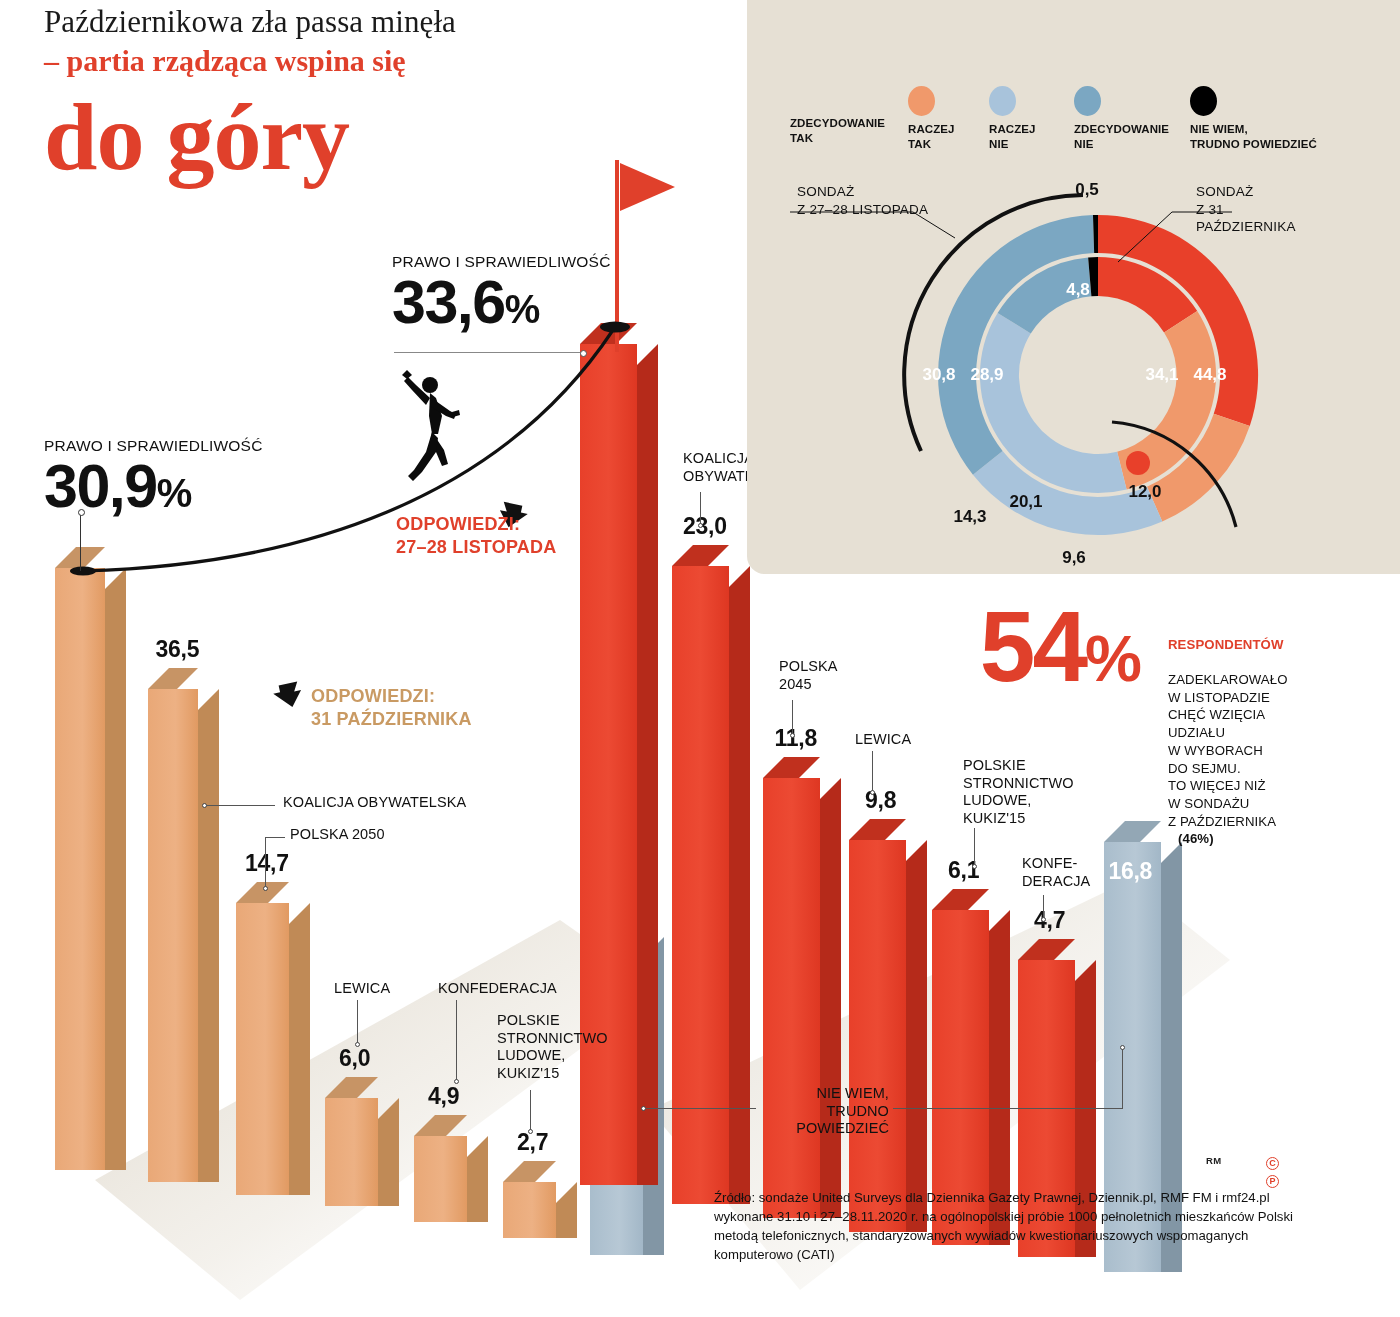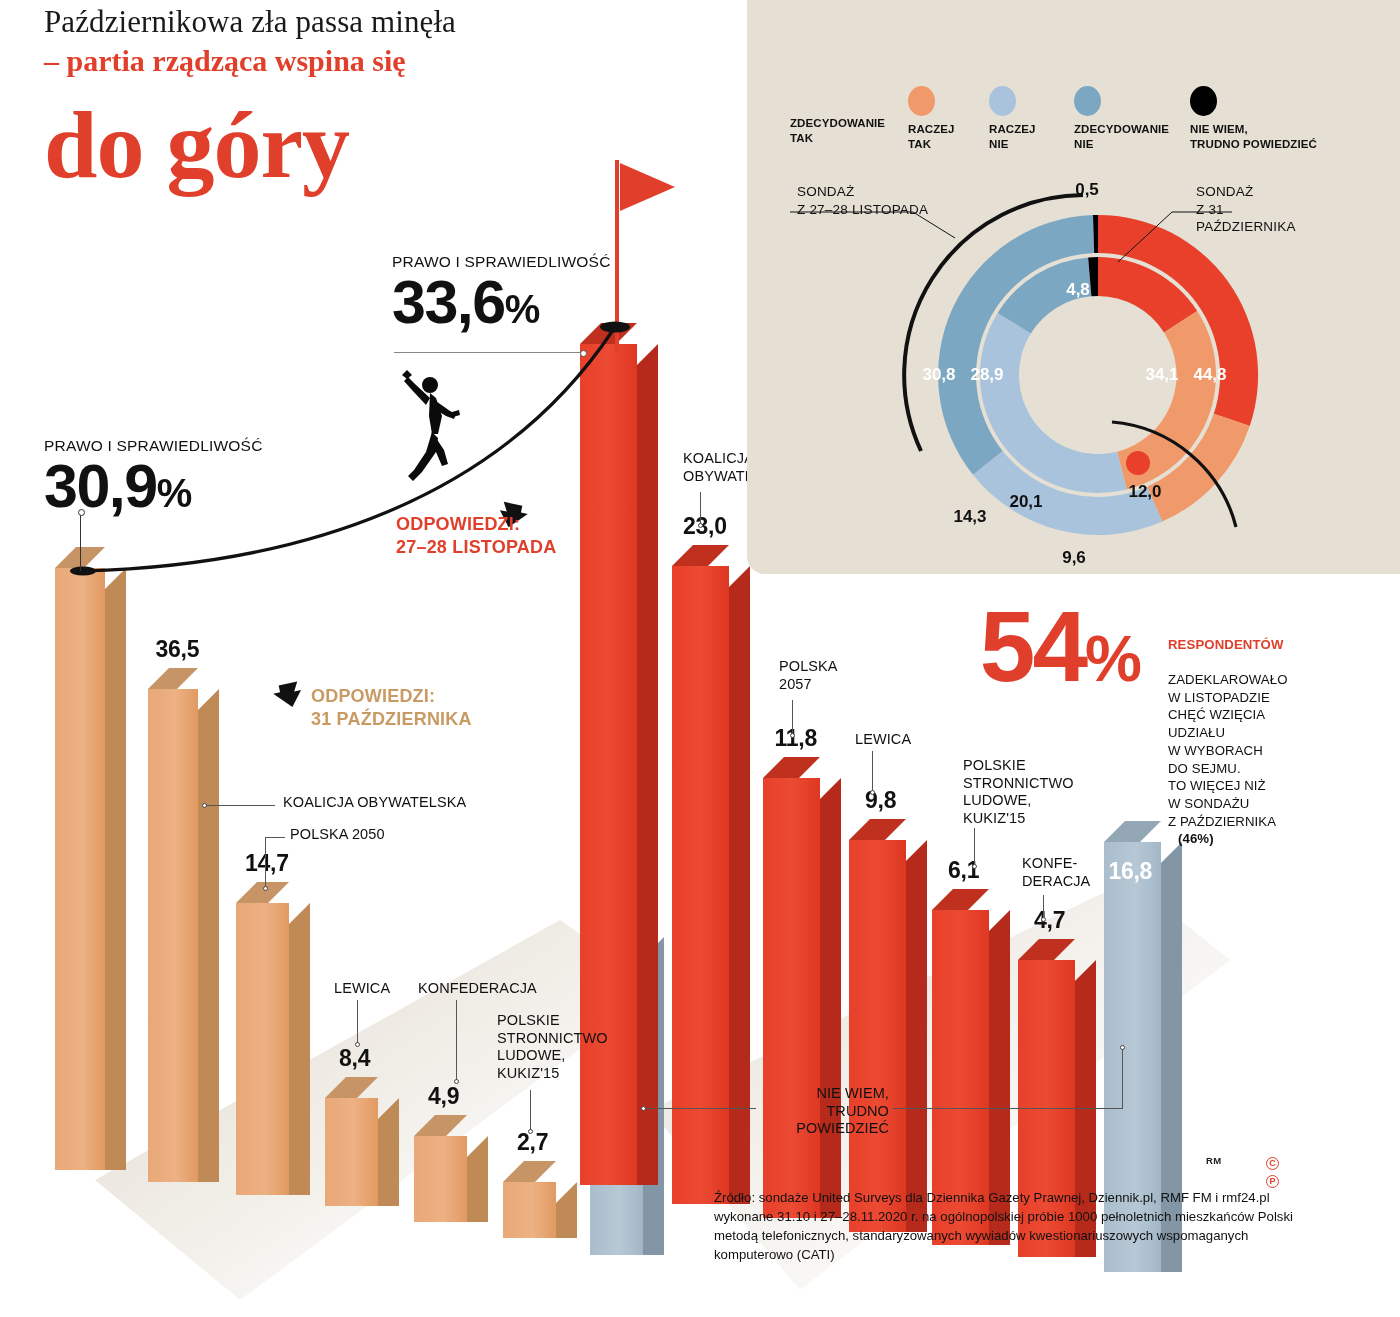--- a/index.html
+++ b/index.html
@@ -5,21 +5,21 @@
   * { box-sizing: border-box; margin: 0; padding: 0; }
   html, body { width: 1400px; height: 1317px; background: #ffffff; overflow: hidden; }
   body { font-family: "Liberation Sans", sans-serif; color: #111; position: relative; }
 
   .stage { position: relative; width: 1272px; height: 1317px; }
 
   
   .headline { position: absolute; left: 44px; top: 4px; width: 700px; }
   .hl1 { font-family: "Liberation Serif", serif; font-size: 31px; color: #1a1a1a; letter-spacing: .1px; line-height: 1.15; }
   .hl2 { font-family: "Liberation Serif", serif; font-weight: 700; font-size: 30px; color: #E0402B; line-height: 1.25; margin-top: 2px; }
-  .hl3 { font-family: "Liberation Serif", serif; font-weight: 700; font-size: 96px; color: #E0402B; line-height: 1.0; margin-top: 18px; letter-spacing: -1px; }
+  .hl3 { font-family: "Liberation Serif", serif; font-weight: 700; font-size: 96px; color: #E0402B; line-height: 1.0; margin-top: 10px; letter-spacing: -1px; }
 
   
   .lq { position: absolute; left: 36px; top: 232px; width: 300px;
         font-family: "Liberation Serif", serif; font-style: italic; font-size: 26px; line-height: 1.28; color: #111; }
   .lq .proc { font-style: normal; font-family: "Liberation Sans", sans-serif; font-size: 14px; color: #333; display:block; margin-top: 6px; }
 
   
   .bigval { position: absolute; }
   .bigval .cap { font-size: 15.5px; letter-spacing: .2px; color: #111; white-space: nowrap; }
   .bigval .num { font-size: 61px; font-weight: 700; letter-spacing: -1.5px; line-height: 1.0; margin-top: 1px; }
@@ -152,21 +152,21 @@
     <div class="top"></div>
     <div class="side"></div>
     <div class="front"></div>
     <div class="val">14,7</div>
   </div>
 
   <div class="bar o" id="bar-o-4" style="left:325px; top:1098px; width:53px; height:108px;">
     <div class="top"></div>
     <div class="side"></div>
     <div class="front"></div>
-    <div class="val">8,4</div>
+    <div class="val">6,0</div>
   </div>
 
   <div class="bar o" id="bar-o-5" style="left:414px; top:1136px; width:53px; height:86px;">
     <div class="top"></div>
     <div class="side"></div>
     <div class="front"></div>
     <div class="val">4,9</div>
   </div>
 
   <div class="bar o" id="bar-o-6" style="left:503px; top:1182px; width:53px; height:56px;">
@@ -282,38 +282,38 @@
 
   <div class="lbl" style="left:290px; top:826px;">POLSKA 2050</div>
   <div class="tick h" style="left:265px; top:837px; width:20px;"></div>
   <div class="tick v" style="left:265px; top:837px; height:52px;"></div>
   <div class="dot" style="left:263px; top:886px;"></div>
 
   <div class="lbl" style="left:334px; top:980px;">LEWICA</div>
   <div class="tick v" style="left:357px; top:1000px; height:45px;"></div>
   <div class="dot" style="left:355px; top:1042px;"></div>
 
-  <div class="lbl" style="left:418px; top:980px;">KONFEDERACJA</div>
+  <div class="lbl" style="left:438px; top:980px;">KONFEDERACJA</div>
   <div class="tick v" style="left:456px; top:1000px; height:82px;"></div>
   <div class="dot" style="left:454px; top:1079px;"></div>
 
   <div class="lbl" style="left:497px; top:1012px;">POLSKIE
 STRONNICTWO
 LUDOWE,
 KUKIZ'15</div>
   <div class="tick v" style="left:530px; top:1090px; height:42px;"></div>
   <div class="dot" style="left:528px; top:1129px;"></div>
 
   <div class="lbl" style="left:683px; top:450px;">KOALICJA
 OBYWATELSKA</div>
   <div class="tick v" style="left:700px; top:492px; height:34px;"></div>
   <div class="dot" style="left:698px; top:523px;"></div>
 
   <div class="lbl" style="left:779px; top:658px;">POLSKA
-2057</div>
+2045</div>
   <div class="tick v" style="left:792px; top:700px; height:36px;"></div>
   <div class="dot" style="left:790px; top:733px;"></div>
 
   <div class="lbl" style="left:855px; top:731px;">LEWICA</div>
   <div class="tick v" style="left:872px; top:751px; height:42px;"></div>
   <div class="dot" style="left:870px; top:790px;"></div>
 
   <div class="lbl" style="left:963px; top:757px;">POLSKIE
 STRONNICTWO
 LUDOWE,

